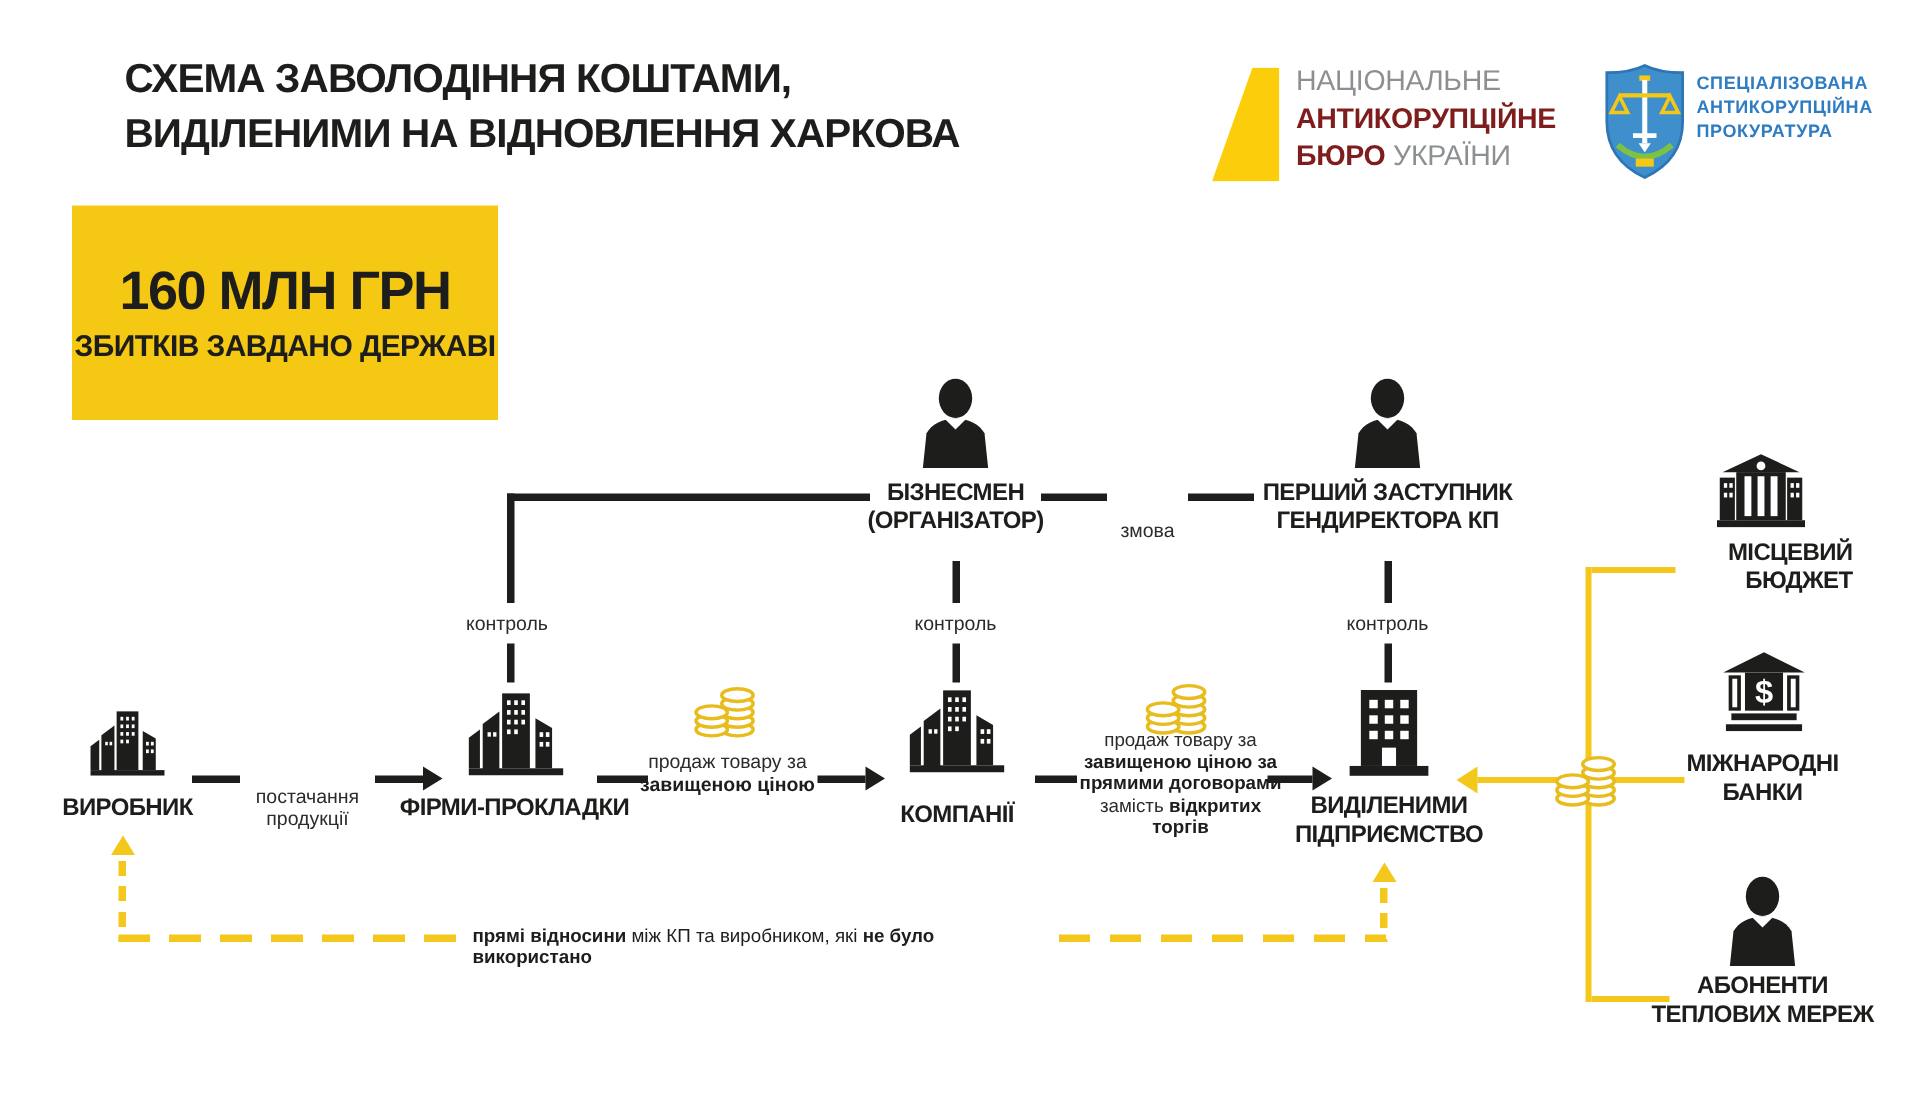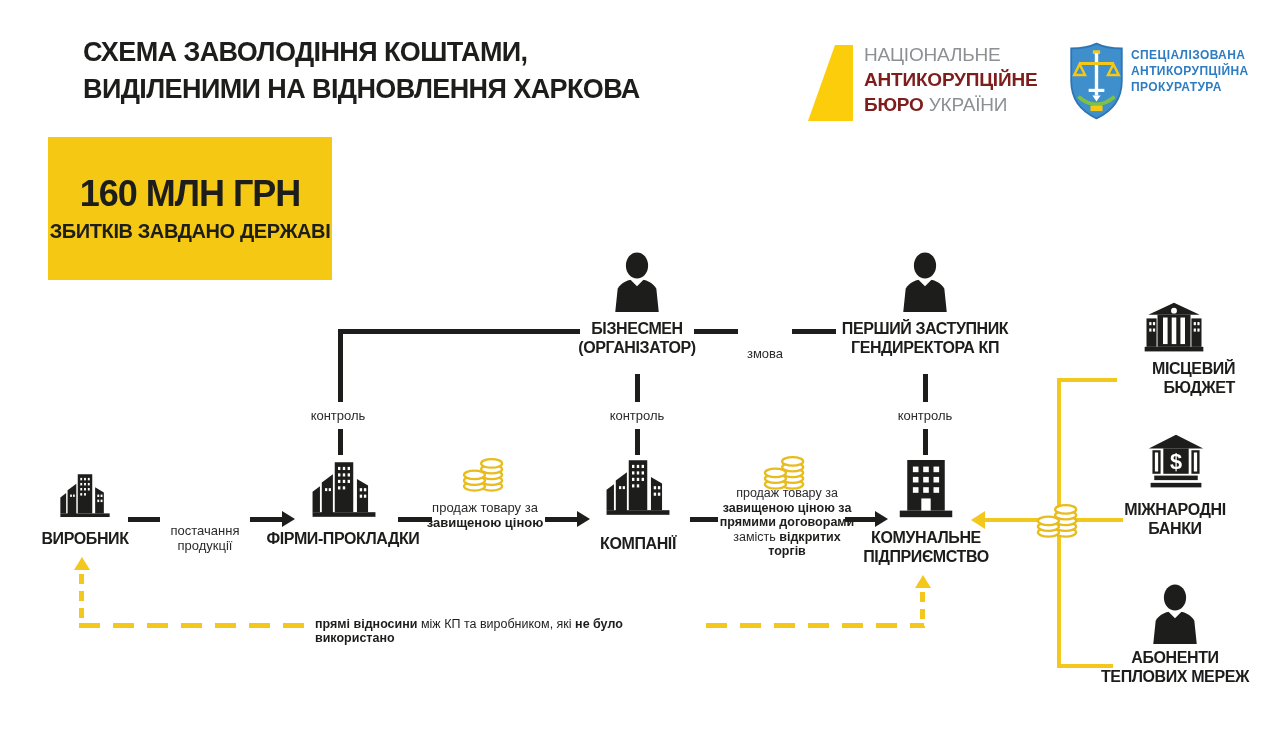--- a/index.html
+++ b/index.html
@@ -271,21 +271,21 @@
       <rect x="18" y="20" width="6" height="6"></rect>
         <rect x="29" y="20" width="6" height="6"></rect>
         <rect x="40" y="20" width="6" height="6"></rect>
       <rect x="18" y="31" width="6" height="6"></rect>
         <rect x="29" y="31" width="6" height="6"></rect>
         <rect x="40" y="31" width="6" height="6"></rect>
       <rect x="27" y="43" width="10" height="13"></rect>
     </g>
   </svg>
   <div class="nodelabel" style="left:853px;top:528px;width:146px;">
-    <div>КОМУНАЛЬНЕ</div>
+    <div>ВИДІЛЕНИМИ</div>
     <div>ПІДПРИЄМСТВО</div>
   </div>
 
   <div class="yv" style="left:1057px;top:378px;height:290px;"></div>
   <div class="yh" style="left:1061px;top:378px;width:56px;"></div>
   <div class="yh" style="left:1061px;top:518px;width:62px;"></div>
   <div class="yh" style="left:1061px;top:664px;width:52px;"></div>
   <div class="yh" style="left:985px;top:518px;width:72px;"></div>
   <div class="yarrow-l" style="left:971px;top:511px;"></div>
   <svg class="abs" style="left:1036px;top:492px;" width="44" height="52" viewBox="0 0 46 42">

